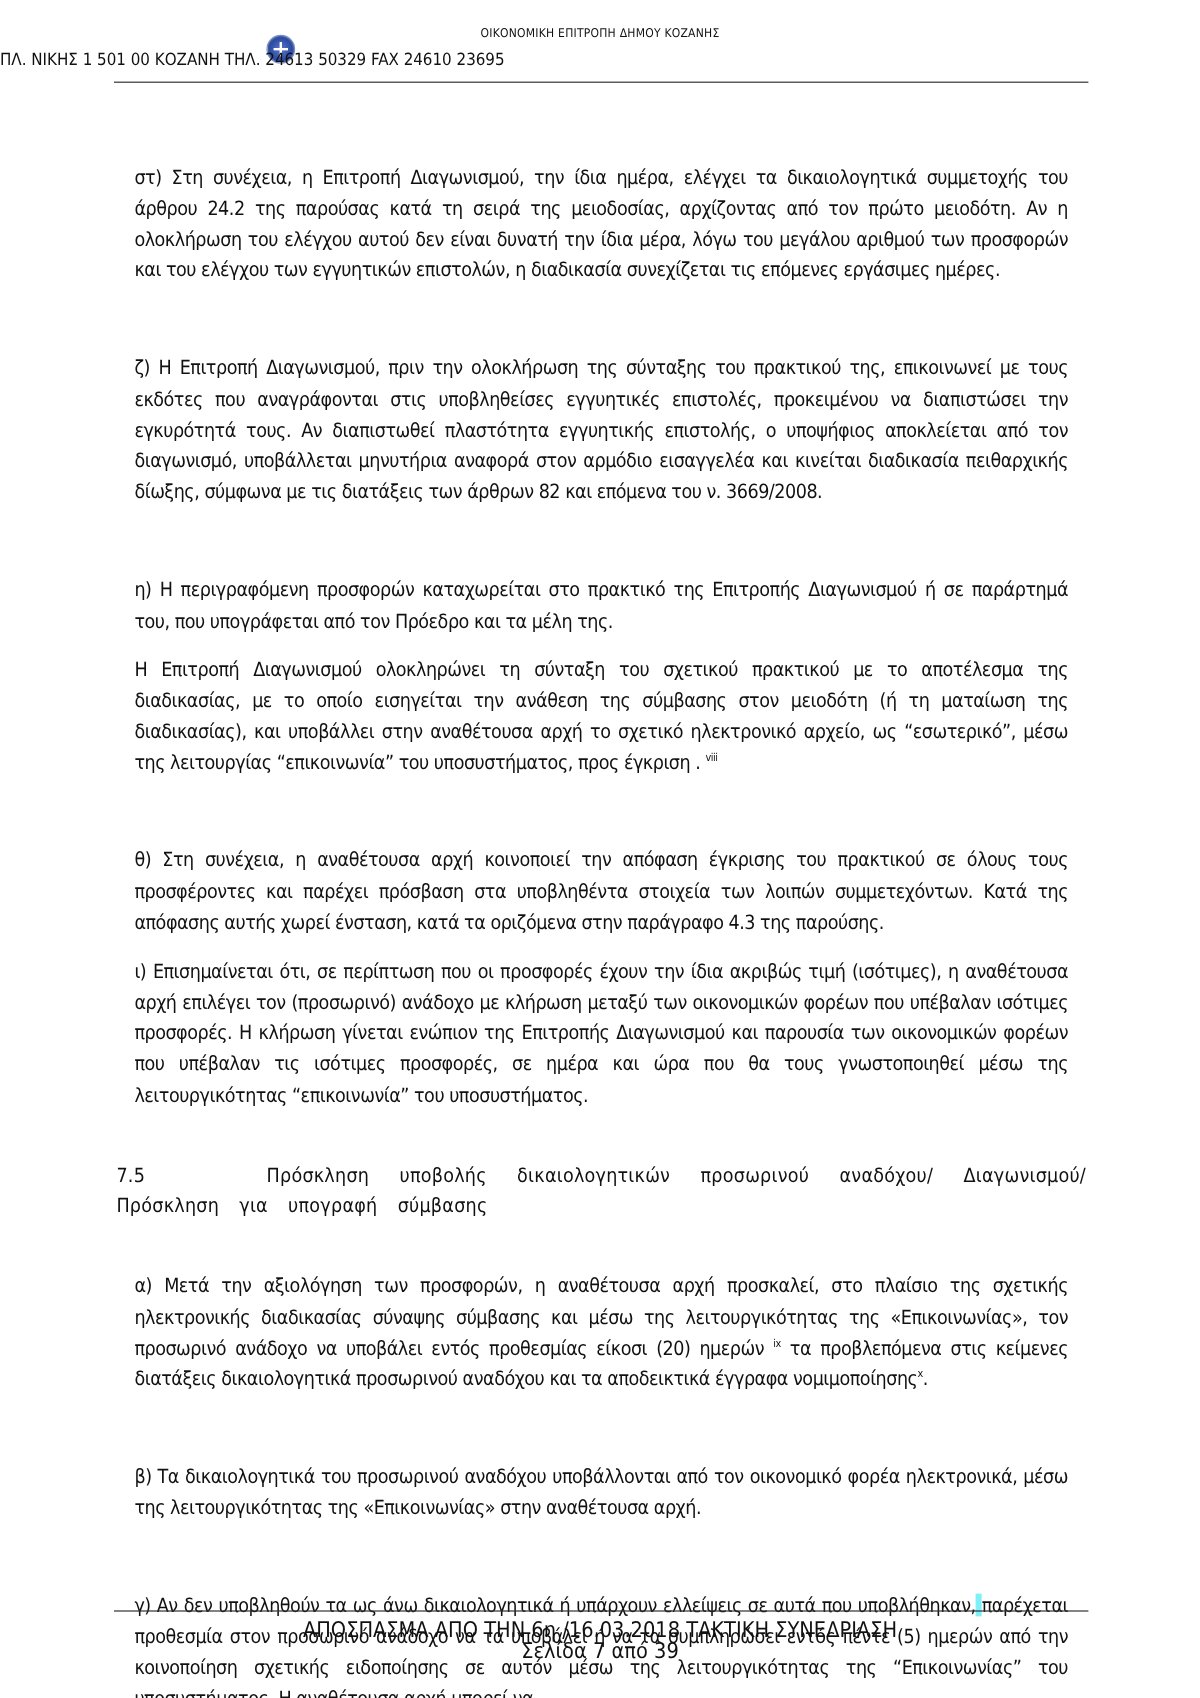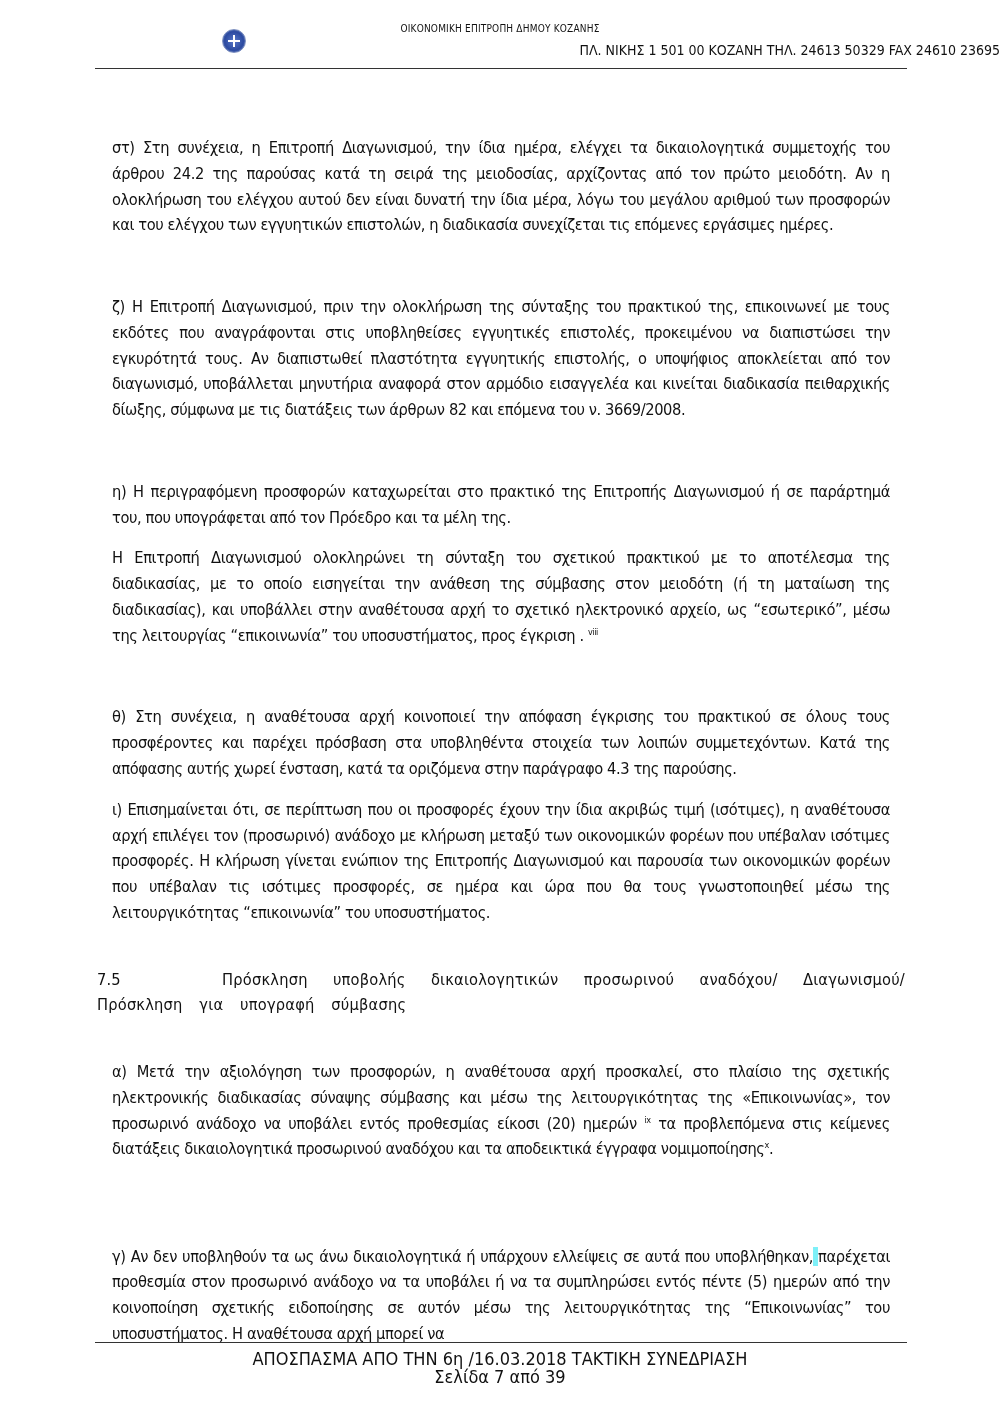--- a/index.html
+++ b/index.html
@@ -1,20 +1,20 @@
 <!DOCTYPE html>
 <html><head>
 <meta charset="utf-8">
 <style>
   html, body { margin: 0; padding: 0; background: #ffffff; }
   body { width: 1000px; height: 1415px; position: relative; overflow: hidden;
          font-family: "DejaVu Sans Condensed", "Liberation Sans", "DejaVu Sans", sans-serif; color: #111; }
   .header { position: absolute; top: 20px; left: 0; width: 1000px; text-align: center; }
   .header .line1 { position: absolute; top: 3px; left: 0; width: 1000px; text-align: center; font-size: 10px; letter-spacing: 0.2px; }
-  .header .line2 { position: absolute; top: 22px; left: 0; width: 1000px; text-align: right; font-size: 14px; }
+  .header .line2 { position: absolute; top: 22px; left: 0; width: 1000px; text-align: left; font-size: 14px; }
   .logo { position: absolute; top: 9px; left: 222px; width: 22px; height: 22px; border-radius: 50%;
           background: radial-gradient(circle, #5a79c9 0%, #2c4aa0 60%, #8aa0d6 100%); border: 1px solid #7c8fbf; }
   .logo .cross-h { position: absolute; left: 5px; top: 10px; width: 12px; height: 2px; background: #fff; }
   .logo .cross-v { position: absolute; left: 10px; top: 5px; width: 2px; height: 12px; background: #fff; }
   .hr-top { position: absolute; top: 68px; left: 95px; width: 812px; height: 1px; background: #333; }
   .hr-bottom { position: absolute; top: 1342px; left: 95px; width: 812px; height: 1px; background: #333; }
   .footer { position: absolute; top: 1350px; left: 0; width: 1000px; text-align: center; font-size: 18px; line-height: 18px; }
   .content { position: absolute; left: 97px; top: 120px; width: 808px; font-size: 16.3px; line-height: 25.8px; }
   .para { text-align: justify; margin: 15px; letter-spacing: -0.4px; }
   .gap { height: 25.8px; }
@@ -43,20 +43,21 @@
   <p class="para">η) Η περιγραφόμενη προσφορών καταχωρείται στο πρακτικό της Επιτροπής Διαγωνισμού ή σε παράρτημά του, που υπογράφεται από τον Πρόεδρο και τα μέλη της.</p>
   <p class="para"><span>Η Επιτροπή Διαγωνισμού ολοκληρώνει τη σύνταξη του σχετικού πρακτικού με το αποτέλεσμα της διαδικασίας, με το οποίο εισηγείται την ανάθεση της σύμβασης στον μειοδότη (ή τη ματαίωση της διαδικασίας), και υποβάλλει στην αναθέτουσα αρχή το σχετικό ηλεκτρονικό αρχείο, ως “εσωτερικό”, μέσω της λειτουργίας “επικοινωνία” του υποσυστήματος, προς έγκριση .</span> <sup>viii</sup></p>
   <div class="gap"></div>
   <p class="para">θ) Στη συνέχεια, η αναθέτουσα αρχή κοινοποιεί την απόφαση έγκρισης του πρακτικού σε όλους τους προσφέροντες και παρέχει πρόσβαση στα υποβληθέντα στοιχεία των λοιπών συμμετεχόντων. Κατά της απόφασης αυτής χωρεί ένσταση, κατά τα οριζόμενα στην παράγραφο 4.3 της παρούσης.</p>
   <p class="para">ι) Επισημαίνεται ότι, σε περίπτωση που οι προσφορές έχουν την ίδια ακριβώς τιμή (ισότιμες), η αναθέτουσα αρχή επιλέγει τον (προσωρινό) ανάδοχο με κλήρωση μεταξύ των οικονομικών φορέων που υπέβαλαν ισότιμες προσφορές. Η κλήρωση γίνεται ενώπιον της Επιτροπής Διαγωνισμού και παρουσία των οικονομικών φορέων που υπέβαλαν τις ισότιμες προσφορές, σε ημέρα και ώρα που θα τους γνωστοποιηθεί  μέσω της λειτουργικότητας “επικοινωνία” του υποσυστήματος.</p>
   <div class="gap"></div>
   <p class="heading"><span>7.5</span>&nbsp;&nbsp;&nbsp;&nbsp;<span>Πρόσκληση υποβολής δικαιολογητικών προσωρινού αναδόχου/ Διαγωνισμού/ Πρόσκληση για υπογραφή σύμβασης</span></p>
   <div class="gap"></div>
   <p class="para"><span>α) Μετά την αξιολόγηση των προσφορών, η αναθέτουσα αρχή προσκαλεί, στο πλαίσιο της σχετικής ηλεκτρονικής διαδικασίας σύναψης σύμβασης και μέσω της λειτουργικότητας της «Επικοινωνίας», τον προσωρινό ανάδοχο να υποβάλει εντός προθεσμίας είκοσι (20) ημερών</span> <sup>ix</sup><span> τα προβλεπόμενα στις κείμενες διατάξεις δικαιολογητικά προσωρινού αναδόχου και τα αποδεικτικά έγγραφα νομιμοποίησης</span><sup>x</sup><span>.</span></p>
   <div class="gap"></div>
+  <p class="para">β) Τα δικαιολογητικά του προσωρινού αναδόχου υποβάλλονται από τον οικονομικό φορέα ηλεκτρονικά, μέσω της λειτουργικότητας της «Επικοινωνίας» στην αναθέτουσα αρχή.</p>
   <div class="gap"></div>
   <p class="para"><span> γ) Αν δεν υποβληθούν τα ως άνω δικαιολογητικά  ή υπάρχουν ελλείψεις σε αυτά που υποβλήθηκαν,</span><span class="hl"> </span><span>παρέχεται προθεσμία στον προσωρινό ανάδοχο να τα υποβάλει ή να τα συμπληρώσει εντός πέντε (5) ημερών από την κοινοποίηση σχετικής ειδοποίησης σε αυτόν μέσω της λειτουργικότητας της “Επικοινωνίας” του υποσυστήματος. Η αναθέτουσα αρχή μπορεί να</span></p>
 </div>
 
 <div class="hr-bottom"></div>
 <div class="footer">
   <div>ΑΠΟΣΠΑΣΜΑ ΑΠΟ ΤΗΝ 6η /16.03.2018  ΤΑΚΤΙΚΗ  ΣΥΝΕΔΡΙΑΣΗ</div>
   <div>Σελίδα 7 από 39</div>
 </div>
 

